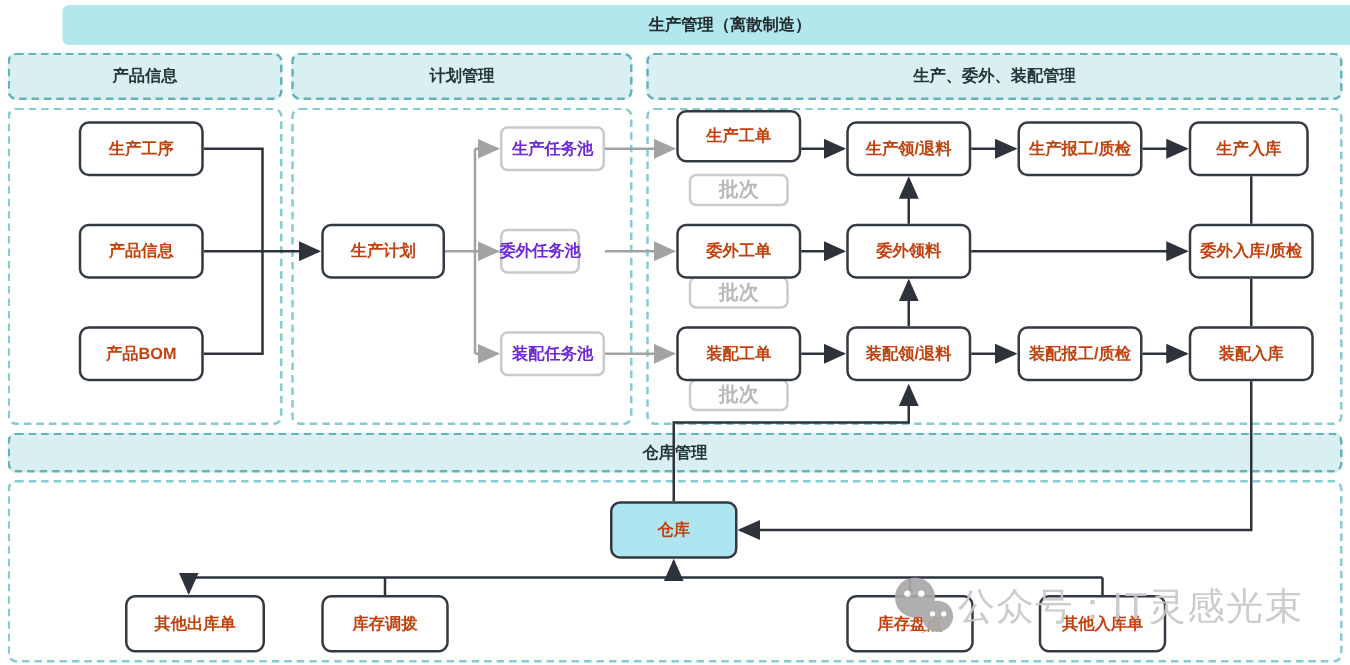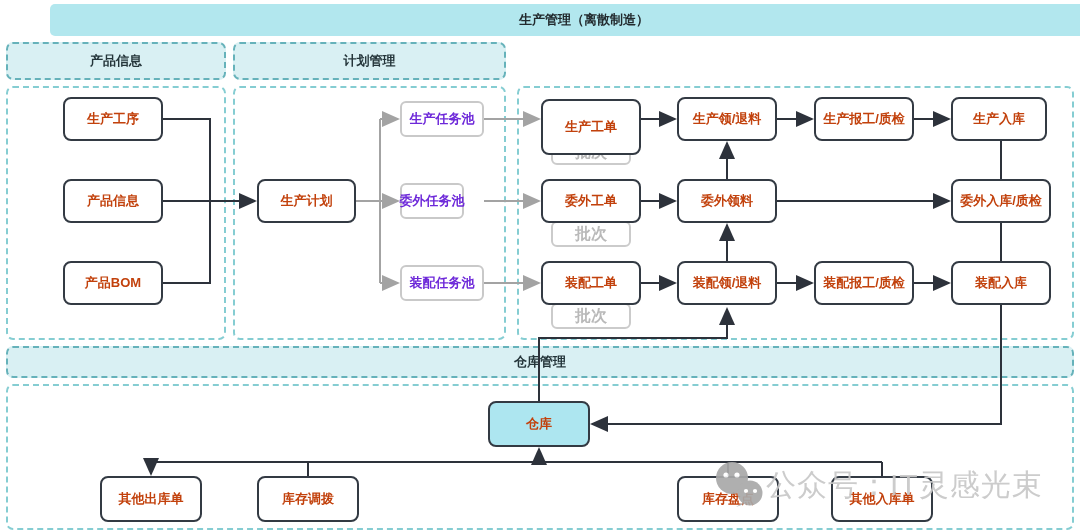--- a/index.html
+++ b/index.html
@@ -61,20 +61,23 @@
 
   <div class="banner-solid" style="left:6px;top:4px;width:1068px;height:32px;margin-left:44px;">
     <span>生产管理（离散制造）</span>
   </div>
 
   <div class="panel-head" style="left:6px;top:42px;width:220px;height:38px;">
     <span>产品信息</span>
   </div>
   <div class="panel-head" style="left:233px;top:42px;width:273px;height:38px;">
     <span>计划管理</span>
+  </div>
+  <div class="panel-head" style="left:517px;top:42px;width:557px;height:38px;">
+    <span>生产、委外、装配管理</span>
   </div>
 
   <div class="panel-body" style="left:6px;top:86px;width:220px;height:254px;"></div>
   <div class="panel-body" style="left:233px;top:86px;width:273px;height:254px;"></div>
   <div class="panel-body" style="left:517px;top:86px;width:557px;height:254px;"></div>
 
   <div class="panel-head" style="left:6px;top:346px;width:1068px;height:32px;">
     <span>仓库管理</span>
   </div>
   <div class="panel-body" style="left:6px;top:384px;width:1068px;height:146px;"></div>
@@ -152,21 +155,21 @@
   <div class="pool" style="left:400px;top:183px;width:64px;height:36px;">
     <span>委外任务池</span>
   </div>
   <div class="pool" style="left:400px;top:265px;width:84px;height:36px;">
     <span>装配任务池</span>
   </div>
 
   <div class="batch" style="left:551px;top:139px;width:80px;height:26px;">
     <span>批次</span>
   </div>
-  <div class="node" style="left:541px;top:99px;width:100px;height:56px;">
+  <div class="node" style="left:541px;top:88px;width:100px;height:42px;">
     <span>生产工单</span>
   </div>
   <div class="node" style="left:677px;top:97px;width:100px;height:44px;">
     <span>生产领/退料</span>
   </div>
   <div class="node" style="left:814px;top:97px;width:100px;height:44px;">
     <span>生产报工/质检</span>
   </div>
   <div class="node" style="left:951px;top:97px;width:96px;height:44px;justify-content:center;">
     <span>生产入库</span>
@@ -197,21 +200,21 @@
   <div class="node" style="left:814px;top:261px;width:100px;height:44px;">
     <span>装配报工/质检</span>
   </div>
   <div class="node" style="left:951px;top:261px;width:100px;height:44px;">
     <span>装配入库</span>
   </div>
 
   <div class="node cyan" style="left:488px;top:401px;width:102px;height:46px;">
     <span>仓库</span>
   </div>
-  <div class="node" style="left:100px;top:476px;width:102px;height:46px;">
+  <div class="node" style="left:100px;top:476px;width:112px;height:46px;">
     <span>其他出库单</span>
   </div>
   <div class="node" style="left:257px;top:476px;width:102px;height:46px;">
     <span>库存调拨</span>
   </div>
   <div class="node" style="left:677px;top:476px;width:102px;height:46px;">
     <span>库存盘点</span>
   </div>
   <div class="node" style="left:831px;top:476px;width:102px;height:46px;">
     <span>其他入库单</span>

